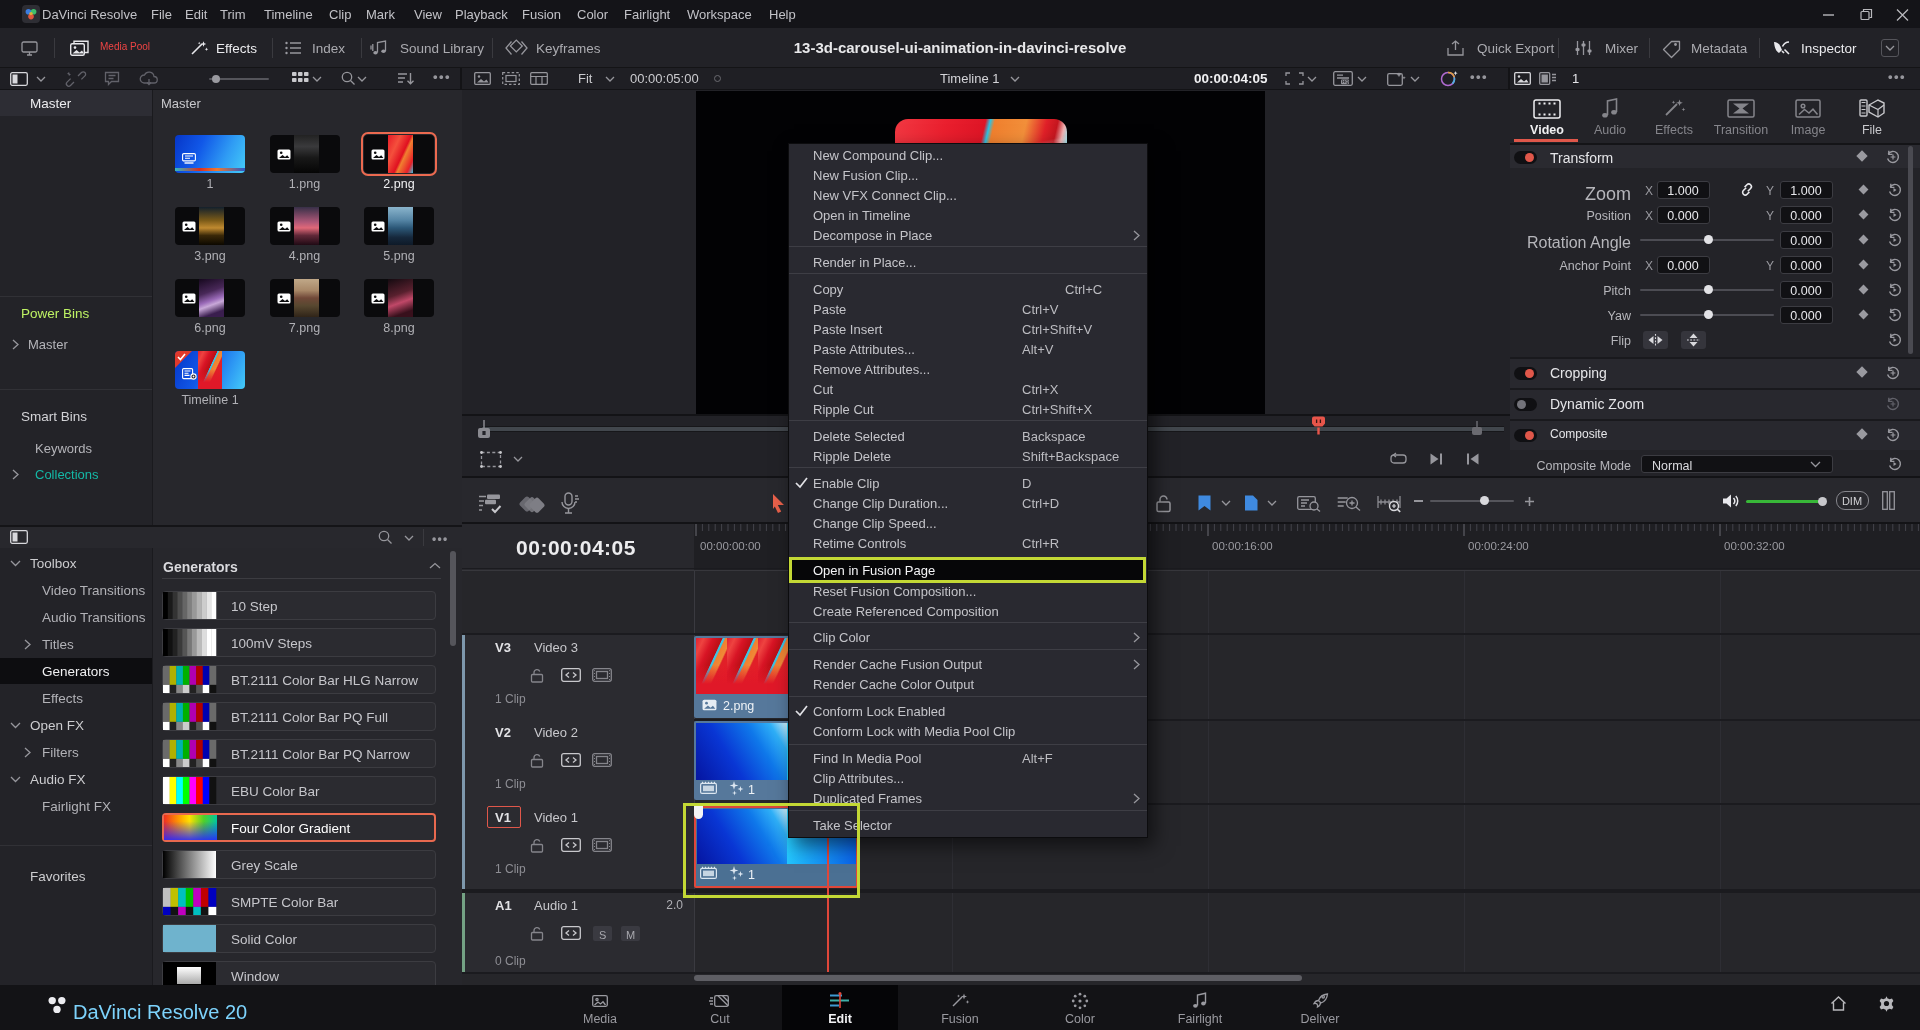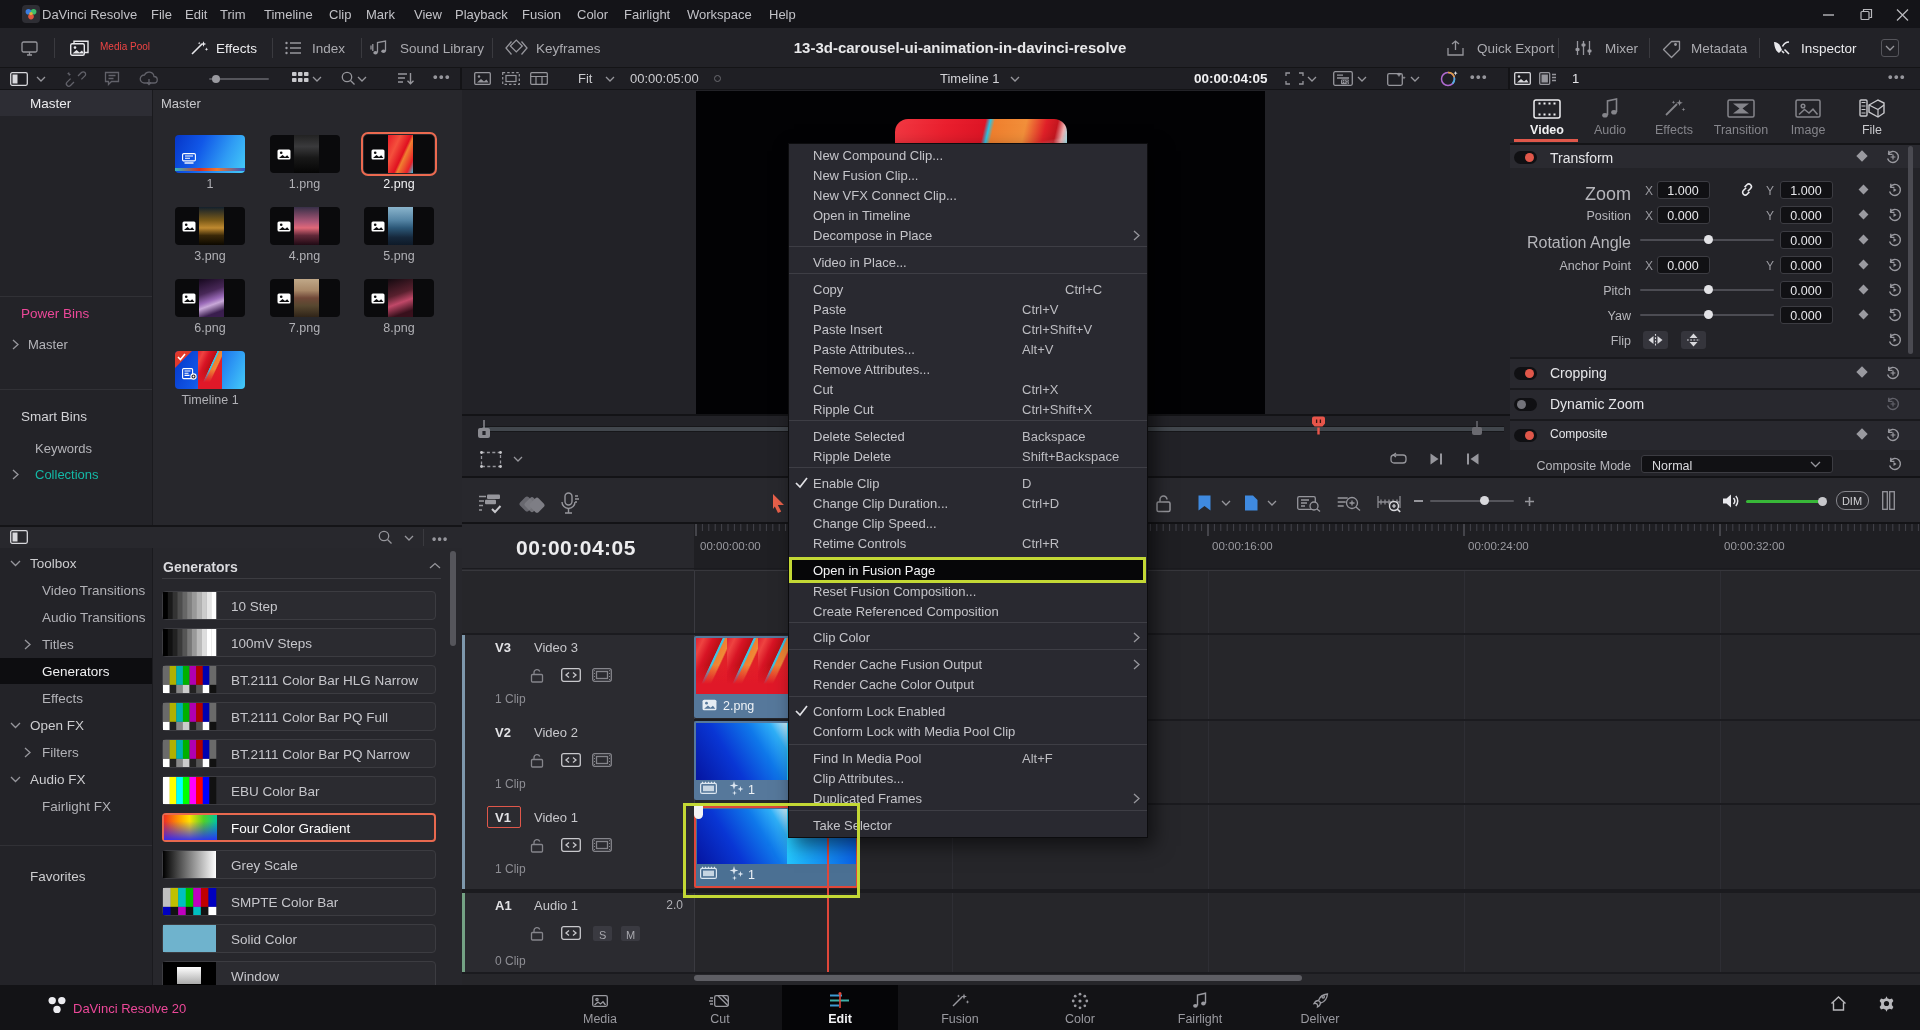--- a/index.html
+++ b/index.html
@@ -242,21 +242,21 @@
   </svg>
 <div class="tx" style="left:1572px;top:72px;color:#e4e4e8">1</div>
 <div class="tx bd" style="left:1888px;top:70px;font-size:13px;letter-spacing:1.5px;color:#96969c">•••</div>
 <div class="ab" style="left:0;top:90px;width:462px;height:435px;background:#27272c"></div>
 <div class="ab" style="left:0;top:90px;width:152px;height:435px;background:#232328"></div>
 <div class="ab" style="left:0;top:90px;width:152px;height:26px;background:#2d2d34"></div>
 <div class="tx" style="left:30px;top:97px;color:#ebebee;font-size:13.5px">Master</div>
 <div class="ab" style="left:152px;top:90px;width:1px;height:435px;background:#1a1a1e"></div>
 <div class="hline" style="left:0;top:296px;width:152px"></div>
 <div class="hline" style="left:0;top:389px;width:152px"></div>
-<div class="tx" style="left:21px;top:307px;color:#ec4899;font-size:13.5px">Power Bins</div>
+<div class="tx" style="left:21px;top:307px;color:#bef264;font-size:13.5px">Power Bins</div>
 <svg class="ab" style="left:12px;top:339px" width="7" height="11">
     <path d="M1 1l5 4.5L1 10" class="st"></path>
   </svg>
 <div class="tx" style="left:28px;top:338px;color:#b4b4b9">Master</div>
 <div class="tx" style="left:21px;top:410px;color:#d2d2d6;font-size:13.5px">Smart Bins</div>
 <div class="tx" style="left:35px;top:442px;color:#b4b4b9">Keywords</div>
 <svg class="ab" style="left:12px;top:469px" width="7" height="11">
     <path d="M1 1l5 4.5L1 10" class="st"></path>
   </svg>
 <div class="tx" style="left:35px;top:468px;color:#14b8a6">Collections</div>
@@ -538,21 +538,21 @@
 <div class="ab" style="left:0;top:985px;width:462px;height:45px;background:#131316"></div>
 <div class="ab" style="left:450px;top:551px;width:6px;height:95px;background:#55555b;border-radius:3px"></div>
 <div class="ab" style="left:0;top:985px;width:1920px;height:45px;background:#131316"></div>
 <svg class="ab" style="left:46px;top:995px" width="22" height="21" viewBox="0 0 22 21">
     <g fill="#ececf0">
 <circle cx="6.2" cy="5.6" r="3.7"></circle>
       <circle cx="15.8" cy="5.6" r="3.7"></circle>
       <circle cx="11" cy="14.4" r="3.7"></circle>
     </g>
   </svg>
-<div class="tx" style="left:73px;top:1002px;font-size:13px;color:#ec4899">DaVinci Resolve 20</div>
+<div class="tx" style="left:73px;top:1002px;font-size:20px;color:#7dd3fc">DaVinci Resolve 20</div>
 <div class="ab" style="left:782px;top:985px;width:116px;height:45px;background:#050507"></div>
 <svg class="ab" style="left:590px;top:993px" width="20" height="16" viewBox="0 0 20 16">
     <g stroke="#9a9aa0" fill="none" stroke-width="1.3">
       <rect x="2.7" y="2.7" width="14.6" height="10.6" rx="1.5"></rect>
       <circle cx="7" cy="6.5" r="1.1"></circle>
       <path d="M4.5 12l3.5-3 2.5 2 2.5-2.2 2.5 3.2"></path>
     </g>
   </svg>
 <div class="tx" style="left:600px;top:1013px;transform:translateX(-50%);font-size:12.5px;color:#9a9aa0">Media</div>
 <svg class="ab" style="left:709px;top:993px" width="22" height="16" viewBox="0 0 22 16">
@@ -1282,21 +1282,21 @@
 <div class="ab" style="left:788px;top:143px;width:360px;height:695px;background:#292930;border:1px solid #0c0c0e;box-shadow:6px 8px 18px rgba(0,0,0,.55)"></div>
 <div class="tx" style="left:813px;top:148.5px;color:#c4c4c9">New Compound Clip...</div>
 <div class="tx" style="left:813px;top:168.5px;color:#c4c4c9">New Fusion Clip...</div>
 <div class="tx" style="left:813px;top:188.5px;color:#c4c4c9">New VFX Connect Clip...</div>
 <div class="tx" style="left:813px;top:208.5px;color:#c4c4c9">Open in Timeline</div>
 <div class="tx" style="left:813px;top:228.5px;color:#c4c4c9">Decompose in Place</div>
 <svg class="ab" style="left:1133px;top:230px" width="7" height="11">
     <path d="M1 1l5 4.5L1 10" class="st"></path>
   </svg>
 <div class="ab" style="left:789px;top:245.5px;width:358px;height:1px;background:#3e3e45"></div>
-<div class="tx" style="left:813px;top:255.5px;color:#c4c4c9">Video in Place...</div>
+<div class="tx" style="left:813px;top:255.5px;color:#c4c4c9">Render in Place...</div>
 <div class="ab" style="left:789px;top:272.5px;width:358px;height:1px;background:#3e3e45"></div>
 <div class="tx" style="left:813px;top:282.5px;color:#c4c4c9">Copy</div>
 <div class="tx" style="left:1065px;top:282.5px;color:#bcbcc1">Ctrl+C</div>
 <div class="tx" style="left:813px;top:302.5px;color:#c4c4c9">Paste</div>
 <div class="tx" style="left:1022px;top:302.5px;color:#bcbcc1">Ctrl+V</div>
 <div class="tx" style="left:813px;top:322.5px;color:#c4c4c9">Paste Insert</div>
 <div class="tx" style="left:1022px;top:322.5px;color:#bcbcc1">Ctrl+Shift+V</div>
 <div class="tx" style="left:813px;top:342.5px;color:#c4c4c9">Paste Attributes...</div>
 <div class="tx" style="left:1022px;top:342.5px;color:#bcbcc1">Alt+V</div>
 <div class="tx" style="left:813px;top:362.5px;color:#c4c4c9">Remove Attributes...</div>

